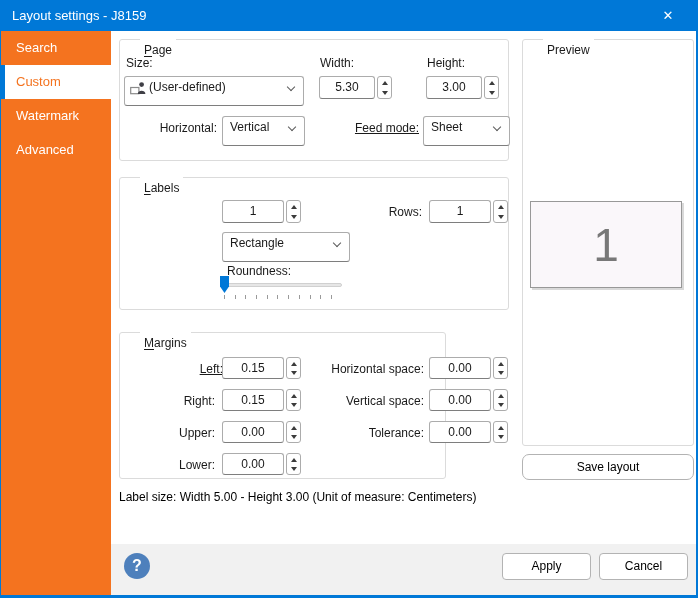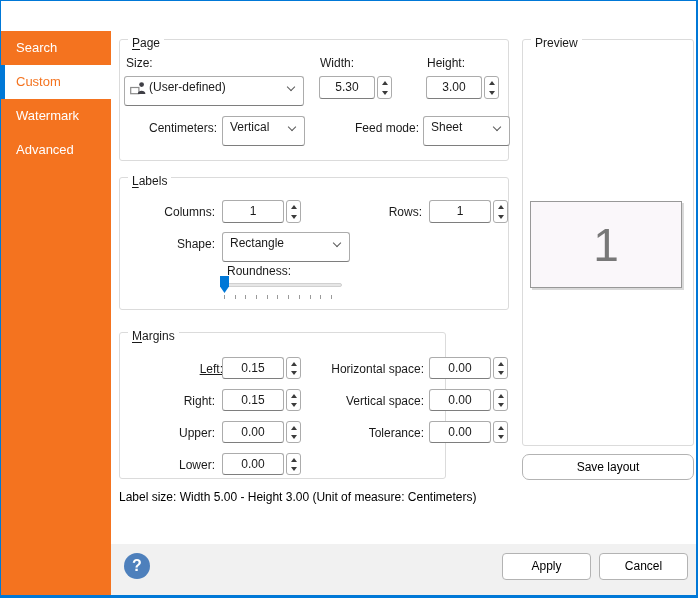--- a/index.html
+++ b/index.html
@@ -15,21 +15,21 @@
   .close-btn{ position:absolute; right:10px; top:0; width:36px; height:30px; color:#fff;
     text-align:center; line-height:29px; font-size:13px; }
 
   
   .sidebar{ position:absolute; left:0; top:30px; width:110px; height:565px; background:#F4731F; }
   .side-item{ height:34px; line-height:34px; padding-left:15px; color:#fff; font-size:13px; }
   .side-item.selected{ background:#fff; color:#F4731F; border-left:4px solid #0078D7; padding-left:11px; }
 
   
   .group{ position:absolute; border:1px solid #DBDBDB; border-radius:3px; background:#fff; }
-  .legend{ position:absolute; top:-8px; left:8px; background:#fff; padding:4px 4px; font-size:12px; white-space:nowrap; }
+  .legend{ position:absolute; top:-8px; left:20px; background:#fff; padding:11px 4px; font-size:12px; white-space:nowrap; }
   .mn{ text-decoration:underline; text-underline-offset:2px; }
 
   .lbl{ position:absolute; font-size:12px; white-space:nowrap; }
   .lbl.r{ text-align:right; }
   .rowline{ line-height:22px; }
 
   .field{ position:absolute; height:23px; background:#fff; border:1px solid #ACACAC; border-bottom-color:#7E7E7E;
     border-radius:3px; text-align:center; line-height:21px; font-size:12px; }
   .combo{ position:absolute; height:30px; background:#fff; border:1px solid #ACACAC; border-bottom-color:#7E7E7E;
     border-radius:3px; line-height:21px; font-size:12px; padding-left:7px; }
@@ -64,20 +64,26 @@
 
   .footer{ position:absolute; left:110px; top:543px; width:586px; height:52px; background:#F1F1F1; }
   .help{ position:absolute; left:13px; top:9px; width:26px; height:26px; border-radius:50%;
     background:#4E80BC; color:#fff; font-weight:bold; font-size:16px; text-align:center; line-height:26px; }
 </style>
 </head>
 <body>
 
 <div class="window">
 
+  <div class="titlebar">
+    <div class="title">Layout settings - J8159</div>
+    <div class="close-btn">
+      <span>✕</span>
+    </div>
+  </div>
 
   <div class="sidebar">
     <div class="side-item">Search</div>
     <div class="side-item selected">Custom</div>
     <div class="side-item">Watermark</div>
     <div class="side-item">Advanced</div>
   </div>
 
   <div class="group" style="left:118px; top:38px; width:390px; height:122px;">
     <div class="legend"><span class="mn">P</span><span>age</span></div>
@@ -101,51 +107,49 @@
       <div class="up"></div>
       <div class="dn"></div>
     </div>
 
     <div class="field" style="left:306px; top:36px; width:56px;">3.00</div>
     <div class="spin" style="left:364px; top:36px;">
       <div class="up"></div>
       <div class="dn"></div>
     </div>
 
-    <div class="lbl r rowline" style="left:0px; top:77px; width:97px;">Centimeters:</div>
+    <div class="lbl r rowline" style="left:0px; top:77px; width:97px;">Horizontal:</div>
     <div class="combo" style="left:102px; top:76px; width:83px;">
       <span>Vertical</span>
       <span class="chev"></span>
     </div>
 
-    <div class="lbl r rowline" style="left:200px; top:77px; width:99px;">Feed mode:</div>
+    <div class="lbl r rowline" style="left:200px; top:77px; width:99px;text-decoration:underline;">Feed mode:</div>
     <div class="combo" style="left:303px; top:76px; width:87px;">
       <span>Sheet</span>
       <span class="chev"></span>
     </div>
   </div>
 
   <div class="group" style="left:118px; top:176px; width:390px; height:133px;">
     <div class="legend"><span class="mn">L</span><span>abels</span></div>
 
-    <div class="lbl r rowline" style="left:0px; top:23px; width:95px;">Columns:</div>
     <div class="field" style="left:102px; top:22px; width:62px;">1</div>
     <div class="spin" style="left:166px; top:22px;">
       <div class="up"></div>
       <div class="dn"></div>
     </div>
 
     <div class="lbl r rowline" style="left:208px; top:23px; width:94px;">Rows:</div>
     <div class="field" style="left:309px; top:22px; width:62px;">1</div>
     <div class="spin" style="left:373px; top:22px;">
       <div class="up"></div>
       <div class="dn"></div>
     </div>
 
-    <div class="lbl r rowline" style="left:0px; top:55px; width:95px;">Shape:</div>
     <div class="combo" style="left:102px; top:54px; width:128px;">
       <span>Rectangle</span>
       <span class="chev"></span>
     </div>
 
     <div class="lbl" style="left:107px; top:86px;">Roundness:</div>
     <div class="slider-track" style="left:102px; top:105px; width:120px;"></div>
     <div class="slider-thumb" style="left:100px; top:98px;"></div>
     <div class="slider-ticks" style="left:104px; top:117px; width:118px;"></div>
   </div>

